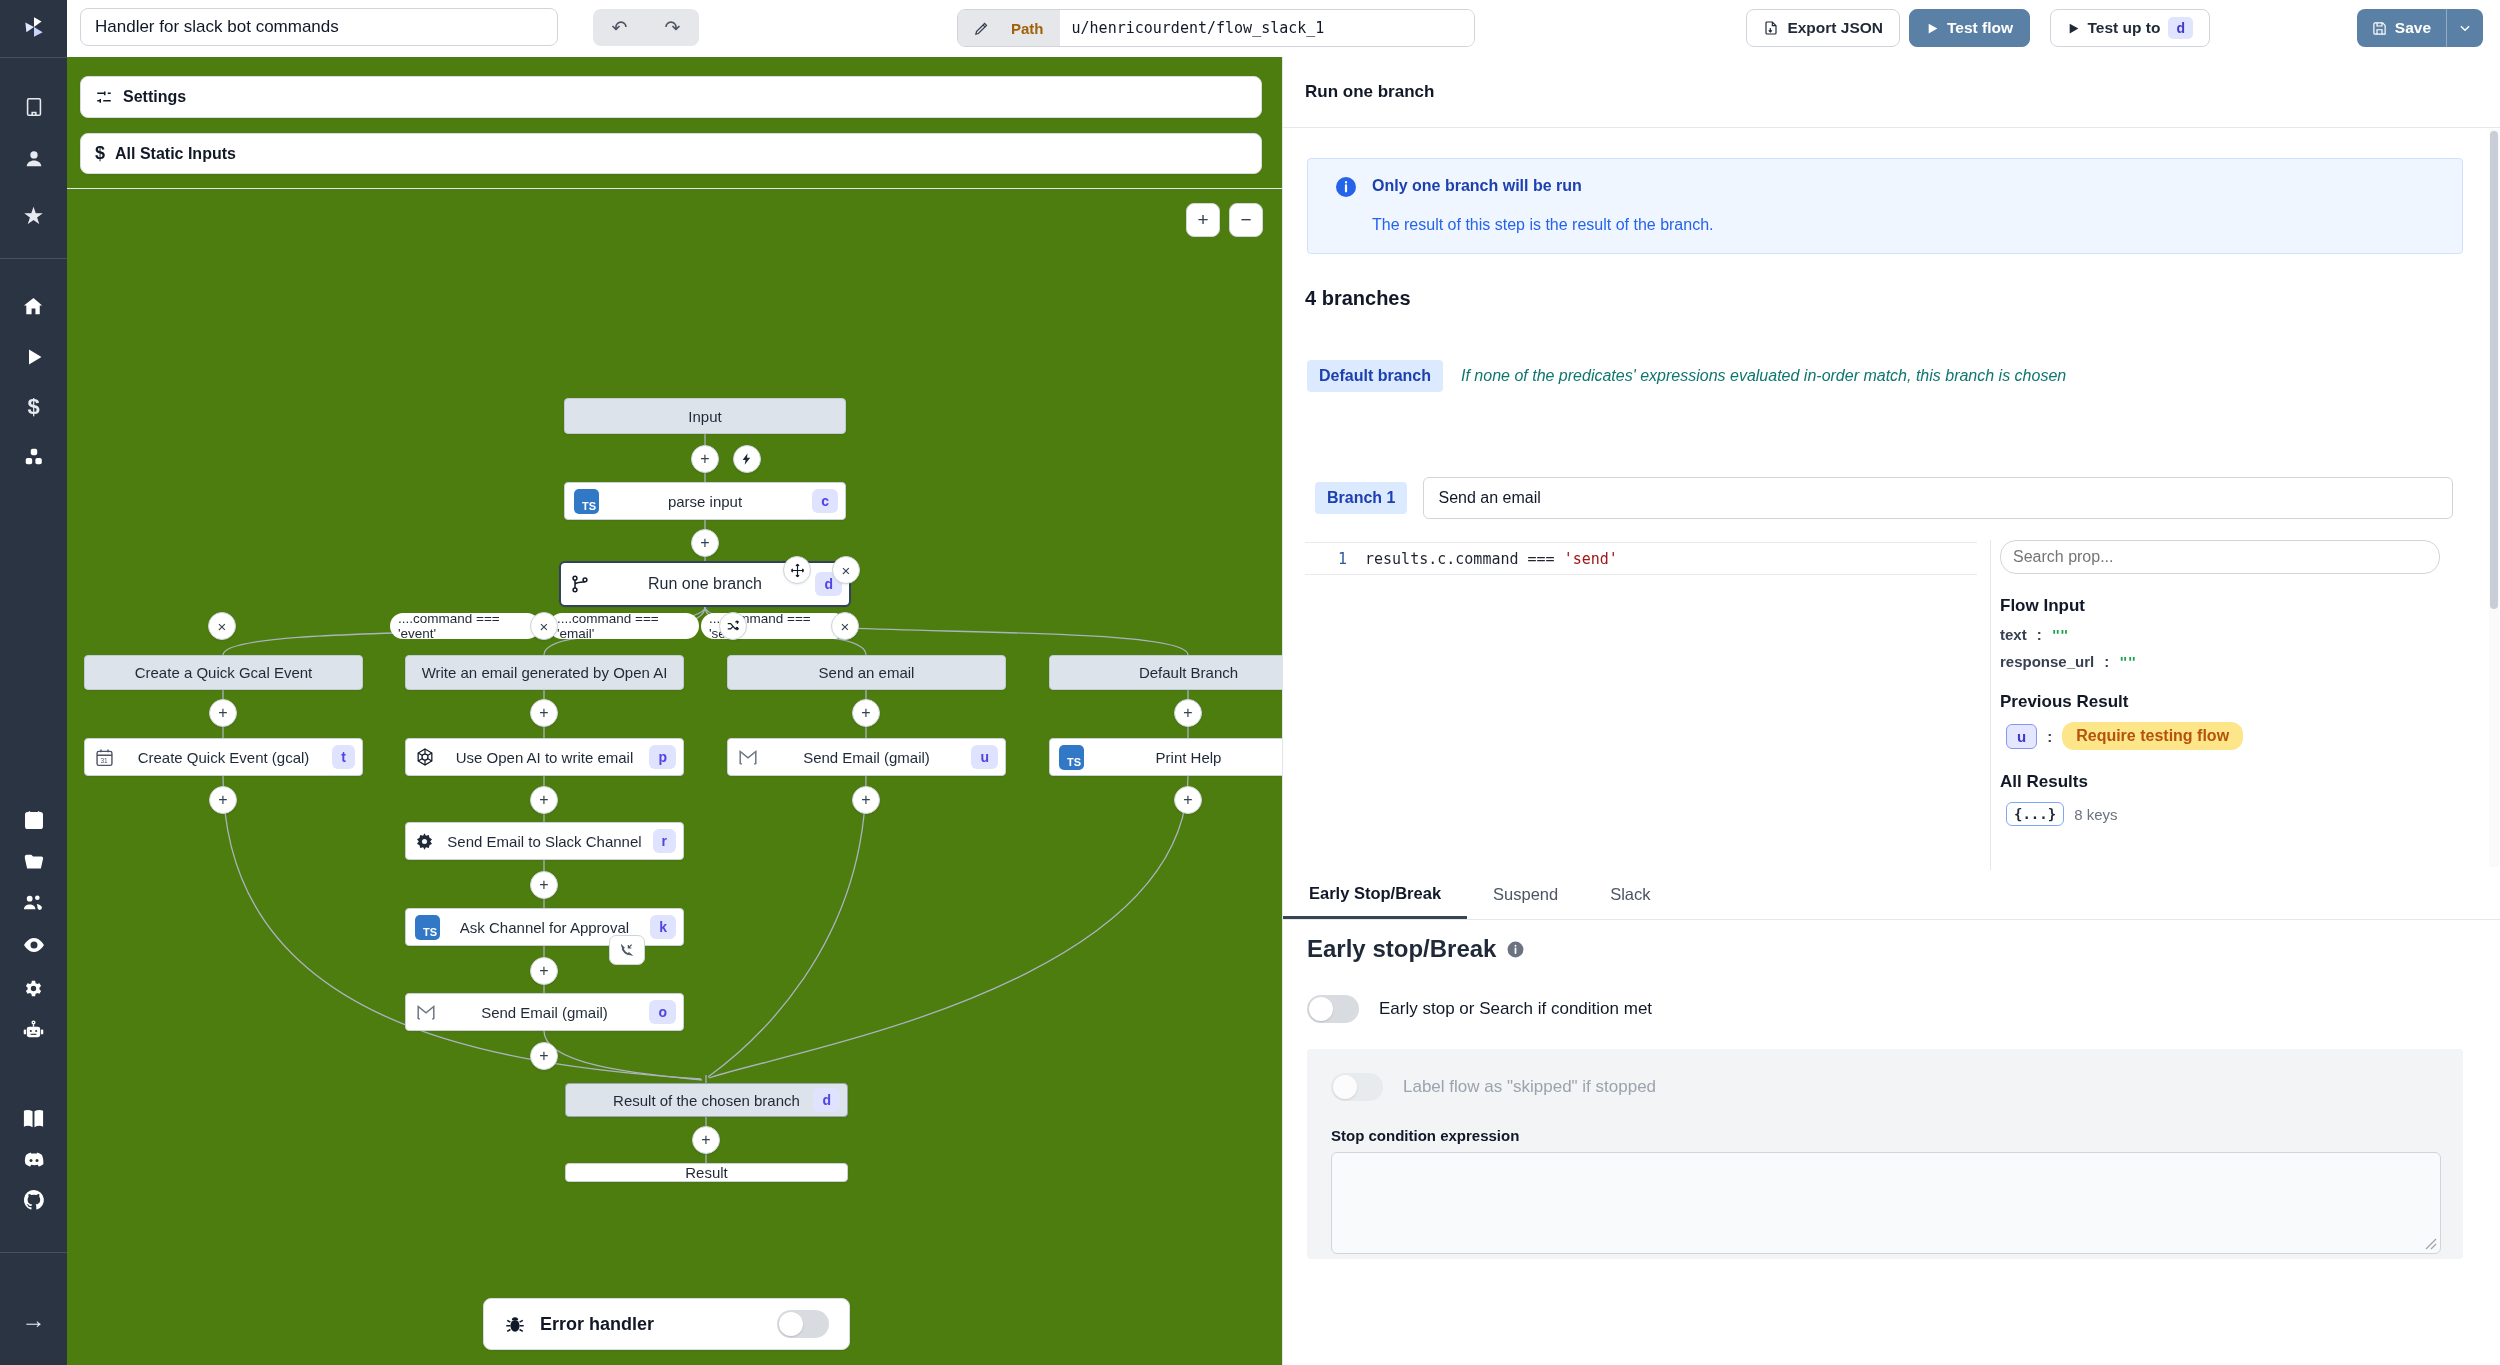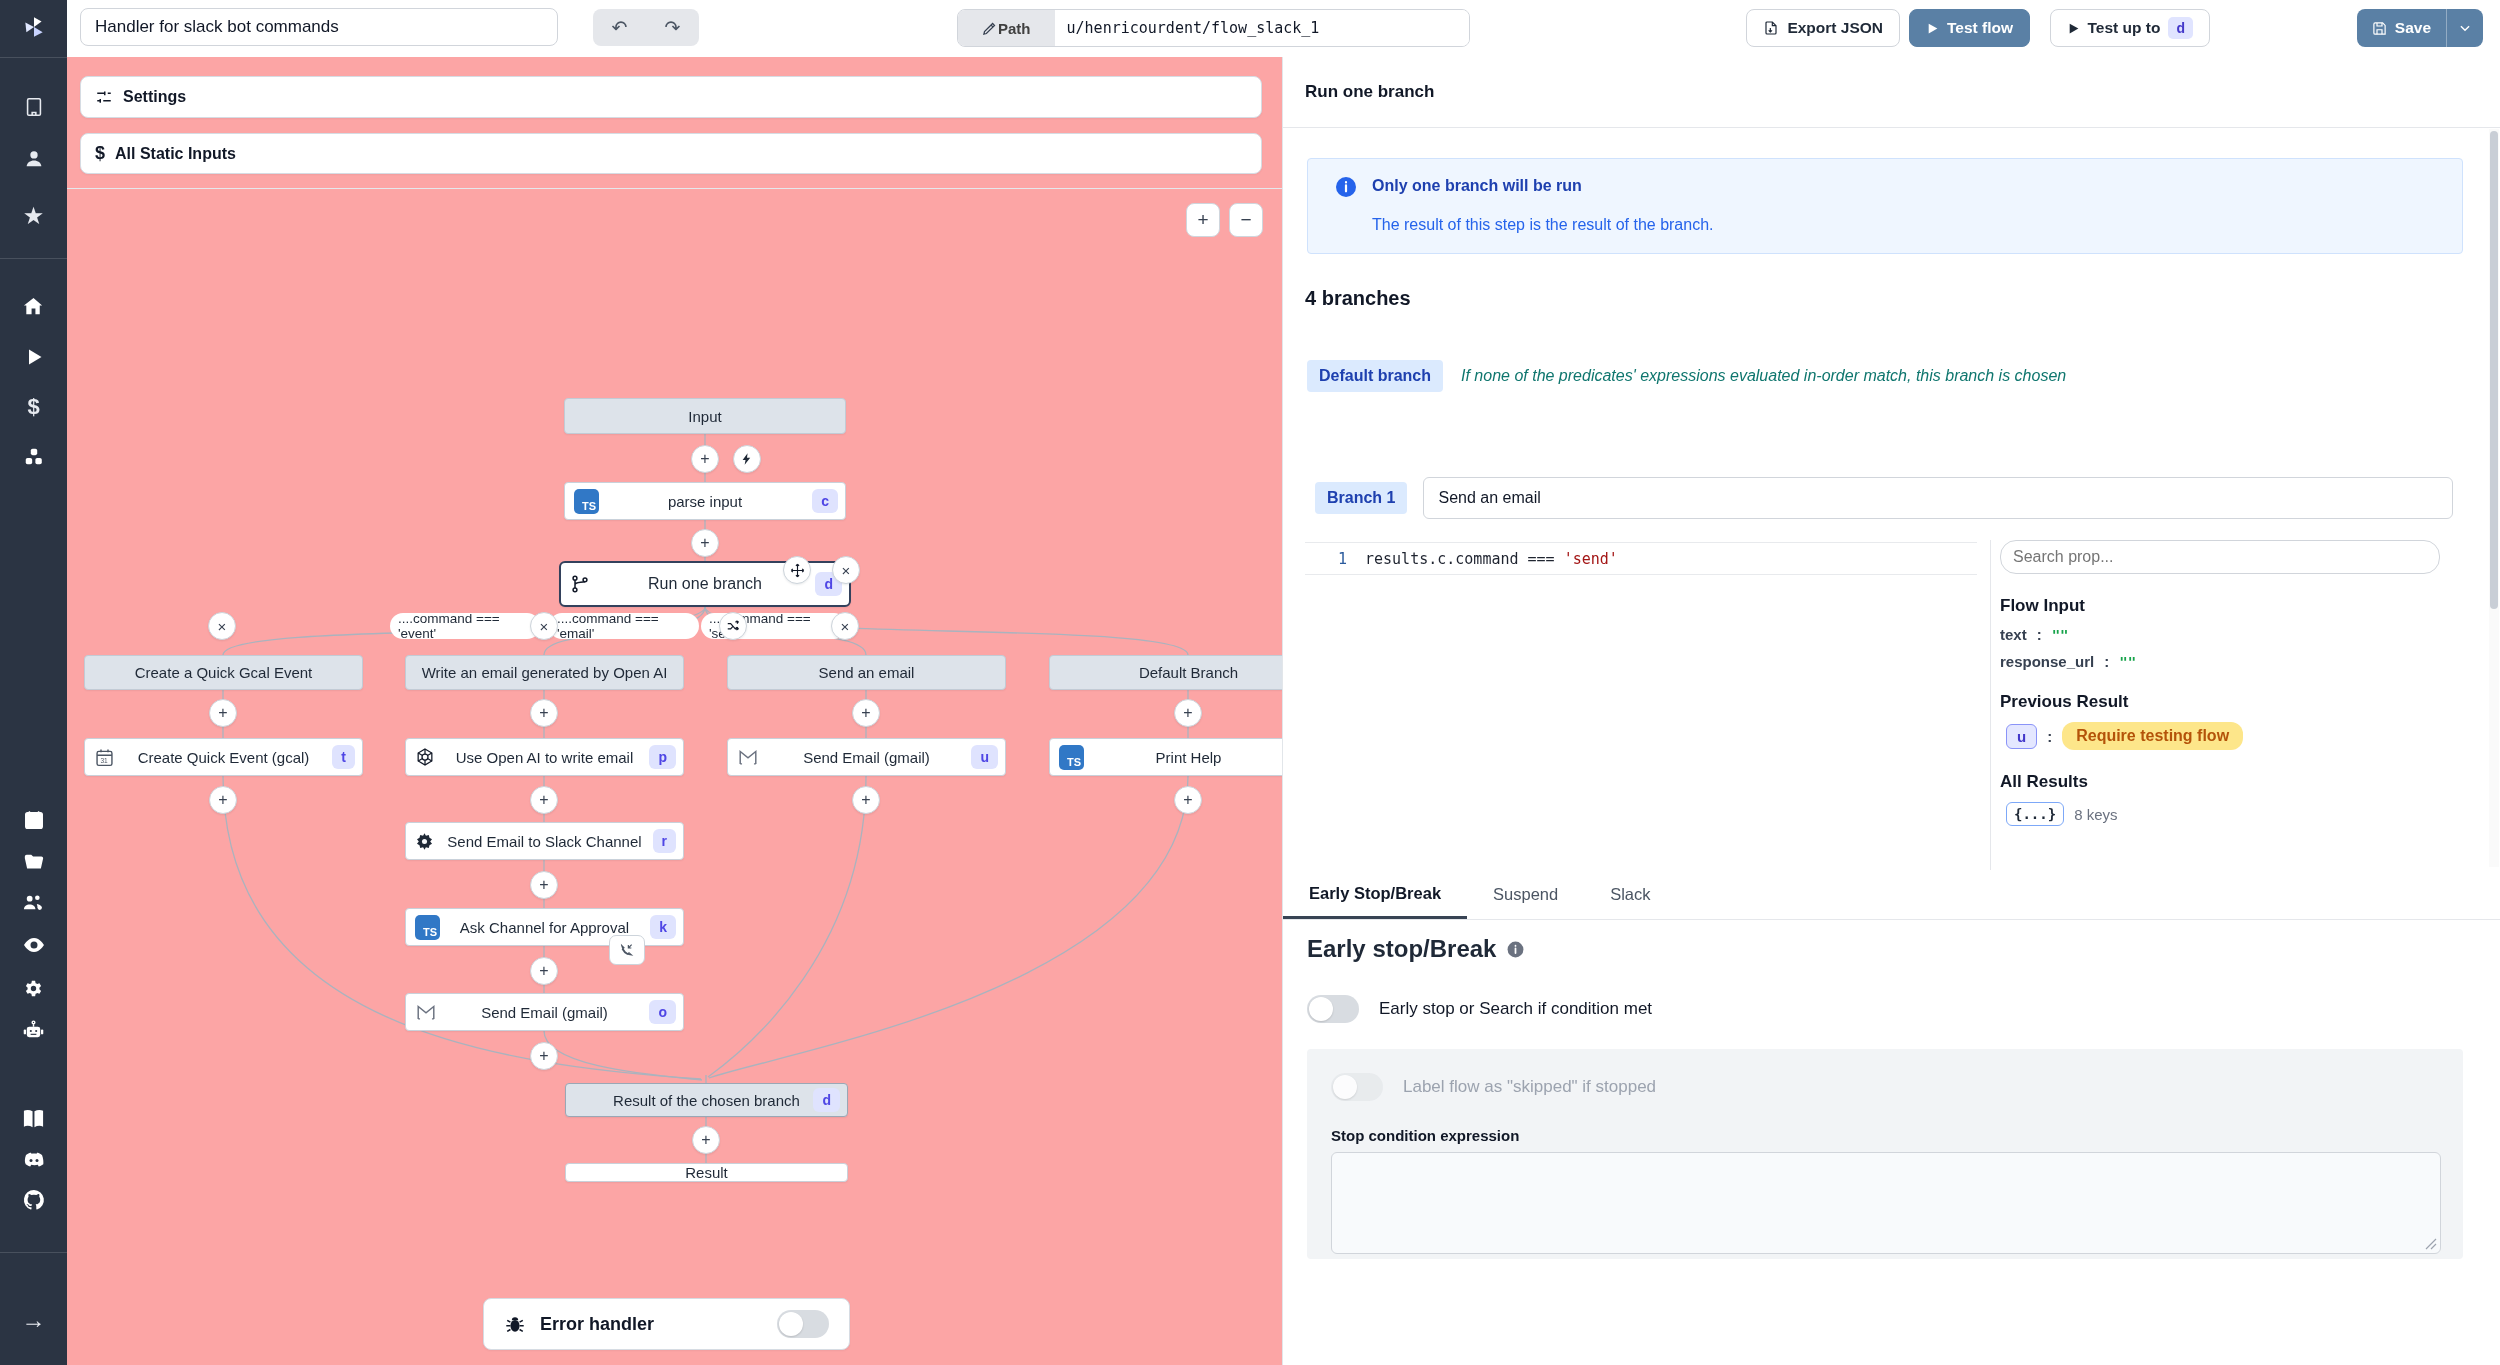--- a/index.html
+++ b/index.html
@@ -4,37 +4,37 @@
 <style>
   html,body{margin:0;padding:0;background:#e9ecef;}
   .app{position:relative;width:2500px;height:1365px;background:#fff;font-family:"Liberation Sans",sans-serif;overflow:hidden;color:#1f2937;}
   svg{display:block;}
   
   .topbar{position:absolute;left:67px;top:0;right:0;height:57px;background:#fff;border-bottom:1px solid #e5e7eb;display:flex;align-items:center;}
   .title-input{position:absolute;left:13px;top:8px;width:478px;height:38px;border:1px solid #d1d5db;border-radius:8px;font:500 17px "Liberation Sans",sans-serif;color:#111827;padding:0 14px;outline:none;background:#fff;box-sizing:border-box;}
   .undoredo{position:absolute;left:526px;top:9px;width:106px;height:37px;background:#e5e7eb;border-radius:8px;display:flex;align-items:center;justify-content:space-around;color:#4b5563;font-size:19px;}
   .undoredo span{cursor:pointer;line-height:1;}
   .pathgrp{position:absolute;left:890px;top:9px;height:38px;display:flex;border:1px solid #d1d5db;border-radius:8px;overflow:hidden;box-sizing:border-box;}
-  .pathgrp .pathlbl{background:#e5e7eb;display:flex;align-items:center;gap:1px;padding:0 24px;font:600 15px "Liberation Sans",sans-serif;color:#404040;}
+  .pathgrp .pathlbl{background:#e5e7eb;display:flex;align-items:center;gap:22px;padding:0 16px;font:600 15px "Liberation Sans",sans-serif;color:#a16207;}
   .pathgrp input{border:none;outline:none;width:390px;font:15px "DejaVu Sans Mono",monospace;color:#111827;padding:0 12px;}
   .tb-btn{height:38px;border-radius:8px;display:flex;align-items:center;gap:8px;padding:0 16px;font:600 15.5px "Liberation Sans",sans-serif;box-sizing:border-box;cursor:pointer;position:absolute;top:9px;}
   .tb-white{background:#fff;border:1px solid #d1d5db;color:#1f2937;}
   .tb-blue{background:#5a80a5;border:1px solid #5a80a5;color:#fff;}
   .mini-badge{background:#e0e4ff;color:#4338ca;border-radius:5px;font:600 14px "Liberation Sans",sans-serif;padding:3px 8px;}
   .save-split{position:absolute;top:9px;right:17px;height:38px;display:flex;background:#5a80a5;border-radius:8px;color:#fff;overflow:hidden;}
   .save-main{display:flex;align-items:center;gap:8px;padding:0 15px;font:600 15.5px "Liberation Sans",sans-serif;border-right:1px solid rgba(255,255,255,.35);cursor:pointer;}
   .save-caret{display:flex;align-items:center;padding:0 11px;cursor:pointer;}
   
   .sidebar{position:absolute;left:0;top:0;width:67px;height:1365px;background:#2b3443;z-index:5;}
   .sb-logo{position:absolute;left:0;top:8px;width:67px;height:40px;display:flex;align-items:center;justify-content:center;}
   .sb-ic{position:absolute;left:0;width:67px;height:40px;display:flex;align-items:center;justify-content:center;color:#e7eaf0;cursor:pointer;}
   .sb-div{position:absolute;left:0;width:67px;border-top:1px solid rgba(255,255,255,.14);}
   .sb-txt{font-size:20px;line-height:1;color:#e7eaf0;}
   
-  .flow{position:absolute;left:67px;top:57px;width:1216px;height:1308px;background:#fca5a5;overflow:hidden;border-right:1px solid #e2e6ea;box-sizing:border-box;}
+  .flow{position:absolute;left:67px;top:57px;width:1216px;height:1308px;background:#4d7c0f;overflow:hidden;border-right:1px solid #e2e6ea;box-sizing:border-box;}
   .card{position:absolute;left:13px;width:1182px;height:42px;background:#fff;border:1px solid #d6dce3;border-radius:8px;display:flex;align-items:center;gap:10px;padding:0 14px;box-sizing:border-box;font:700 16px "Liberation Sans",sans-serif;color:#111827;box-shadow:0 1px 2px rgba(16,24,40,.05);cursor:pointer;}
   .flow-div{position:absolute;left:0;top:131px;width:1216px;border-top:1px solid #e4e8ec;}
   .zoom-btn{position:absolute;width:34px;height:34px;background:#fff;border:1px solid #cfd6dd;border-radius:8px;display:flex;align-items:center;justify-content:center;font-size:19px;color:#374151;cursor:pointer;box-sizing:border-box;}
   
   .edges{position:absolute;left:0;top:0;}
   .node{position:absolute;background:#fff;border:1px solid #c9d1da;border-radius:4px;display:flex;align-items:center;justify-content:center;font:15px "Liberation Sans",sans-serif;color:#1f2937;box-shadow:0 1px 2px rgba(16,24,40,.06);box-sizing:border-box;cursor:pointer;white-space:nowrap;}
   .node.gray{background:#dde3ea;border-color:#c2cbd5;}
   .node.sel{border:2px solid #33415c;border-radius:6px;}
   .nicon{position:absolute;left:9px;display:flex;align-items:center;}
   .nbadge{position:absolute;right:7px;background:#dfe3fe;color:#4f46e5;font:700 14px "Liberation Sans",sans-serif;border-radius:6px;padding:4px 9px;}

